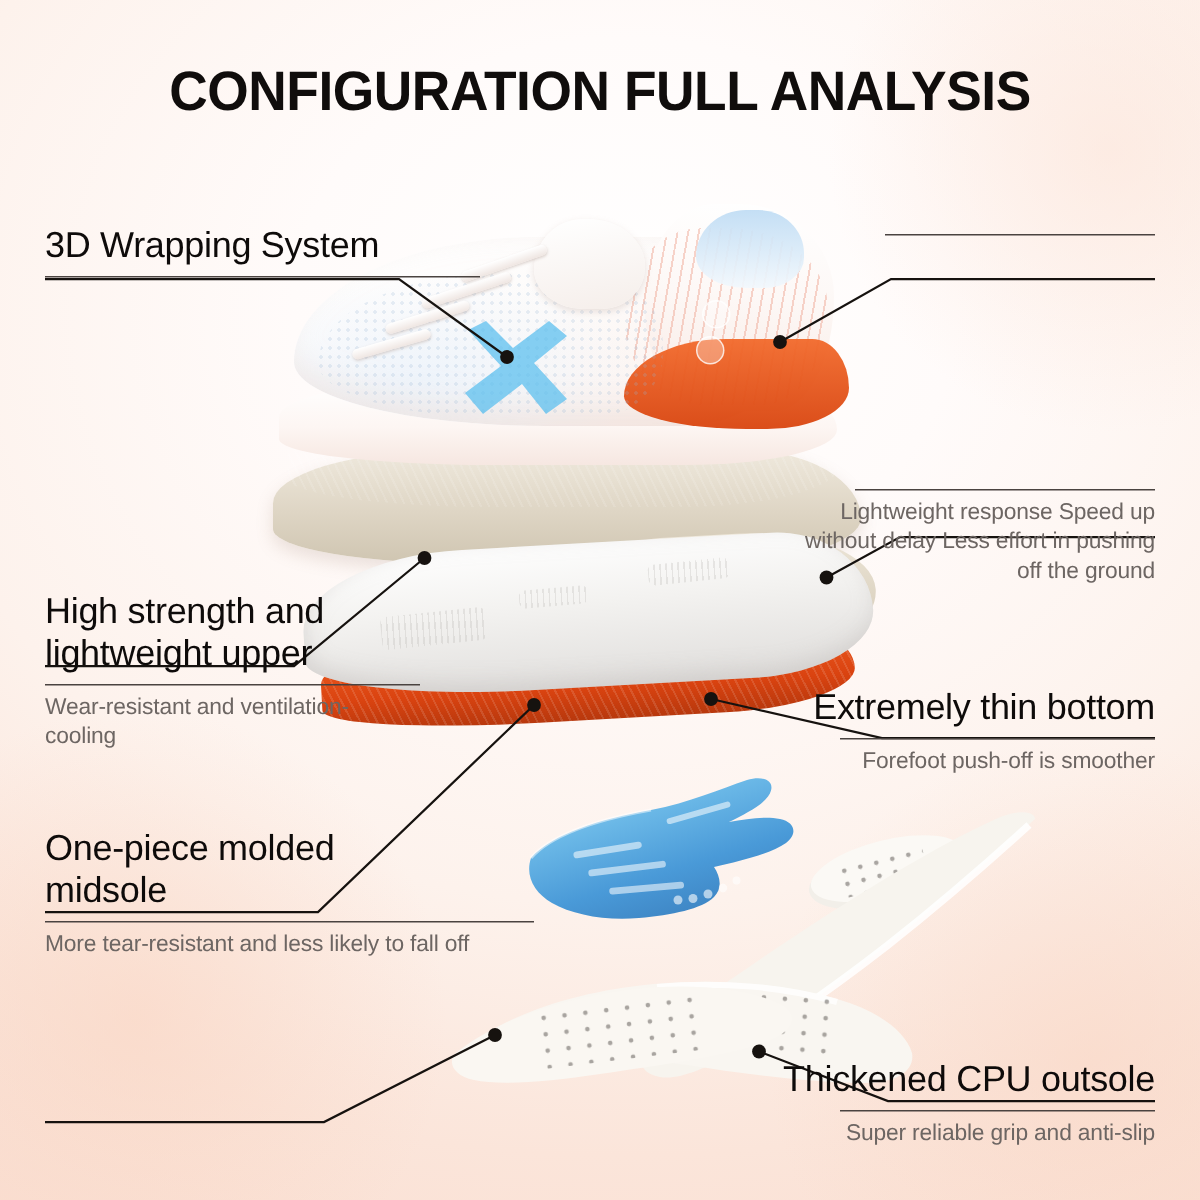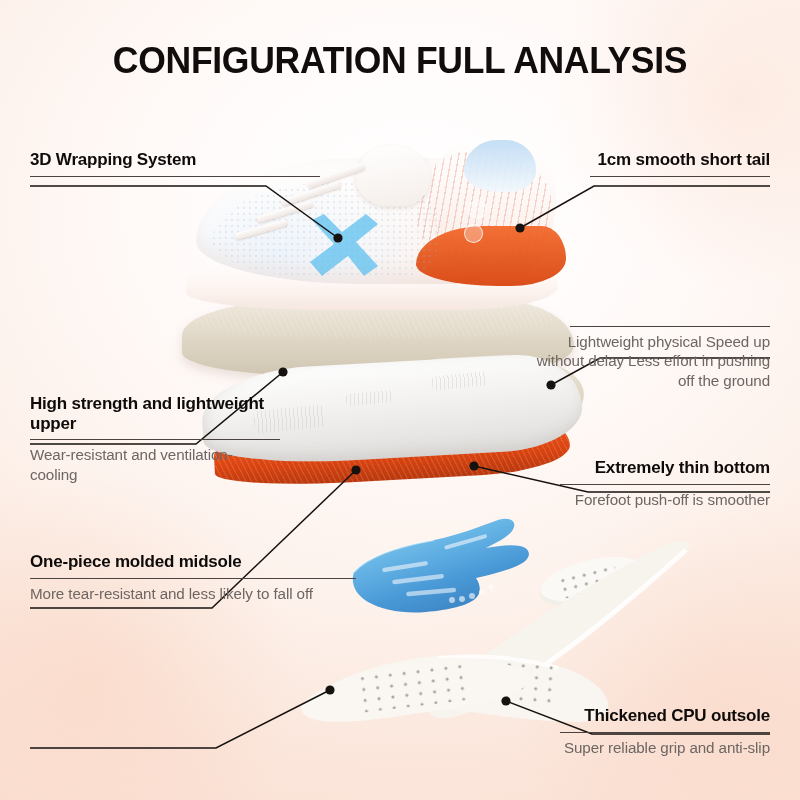--- a/index.html
+++ b/index.html
@@ -43,22 +43,22 @@
     color: #100d0c;
     z-index: 40;
     white-space: nowrap;
     transform: scaleX(0.96);
   }
 
   
   .anno { position: absolute; z-index: 40; }
   .anno h3 {
     margin: 0;
-    font-size: 17px;
-    font-weight: bold;
+    font-size: 24px;
+    font-weight: normal;
     color: #0e0b0a;
     line-height: 1.16;
     letter-spacing: -0.2px;
   }
   .anno .rule {
     height: 0;
     border-top: 1.6px solid #4a4340;
     margin: 6px 0 5px 0;
   }
   .anno p {
@@ -375,27 +375,26 @@
   </div>
 
   <div class="anno left" style="left:30px; top:394px; width:250px;">
     <h3>High strength and lightweight upper</h3>
     <div class="rule"></div>
     <p>Wear-resistant and ventilation-cooling</p>
   </div>
 
 
   <div class="anno right" style="right:30px; top:150px; width:250px;">
-    <h3>1cm smooth short tail</h3>
     <div class="rule" style="width:180px; margin-left:auto;"></div>
   </div>
 
   <div class="anno right" style="right:30px; top:320px; width:252px;">
     <div class="rule" style="width:200px; margin-left:auto;"></div>
-    <p>Lightweight physical Speed up without delay Less effort in pushing off the ground</p>
+    <p>Lightweight response Speed up without delay Less effort in pushing off the ground</p>
   </div>
 
   <div class="anno right" style="right:30px; top:458px; width:252px;">
     <h3>Extremely thin bottom</h3>
     <div class="rule" style="width:210px; margin-left:auto;"></div>
     <p>Forefoot push-off is smoother</p>
   </div>
 
   <div class="anno right" style="right:30px; top:706px; width:252px;">
     <h3>Thickened CPU outsole</h3>

